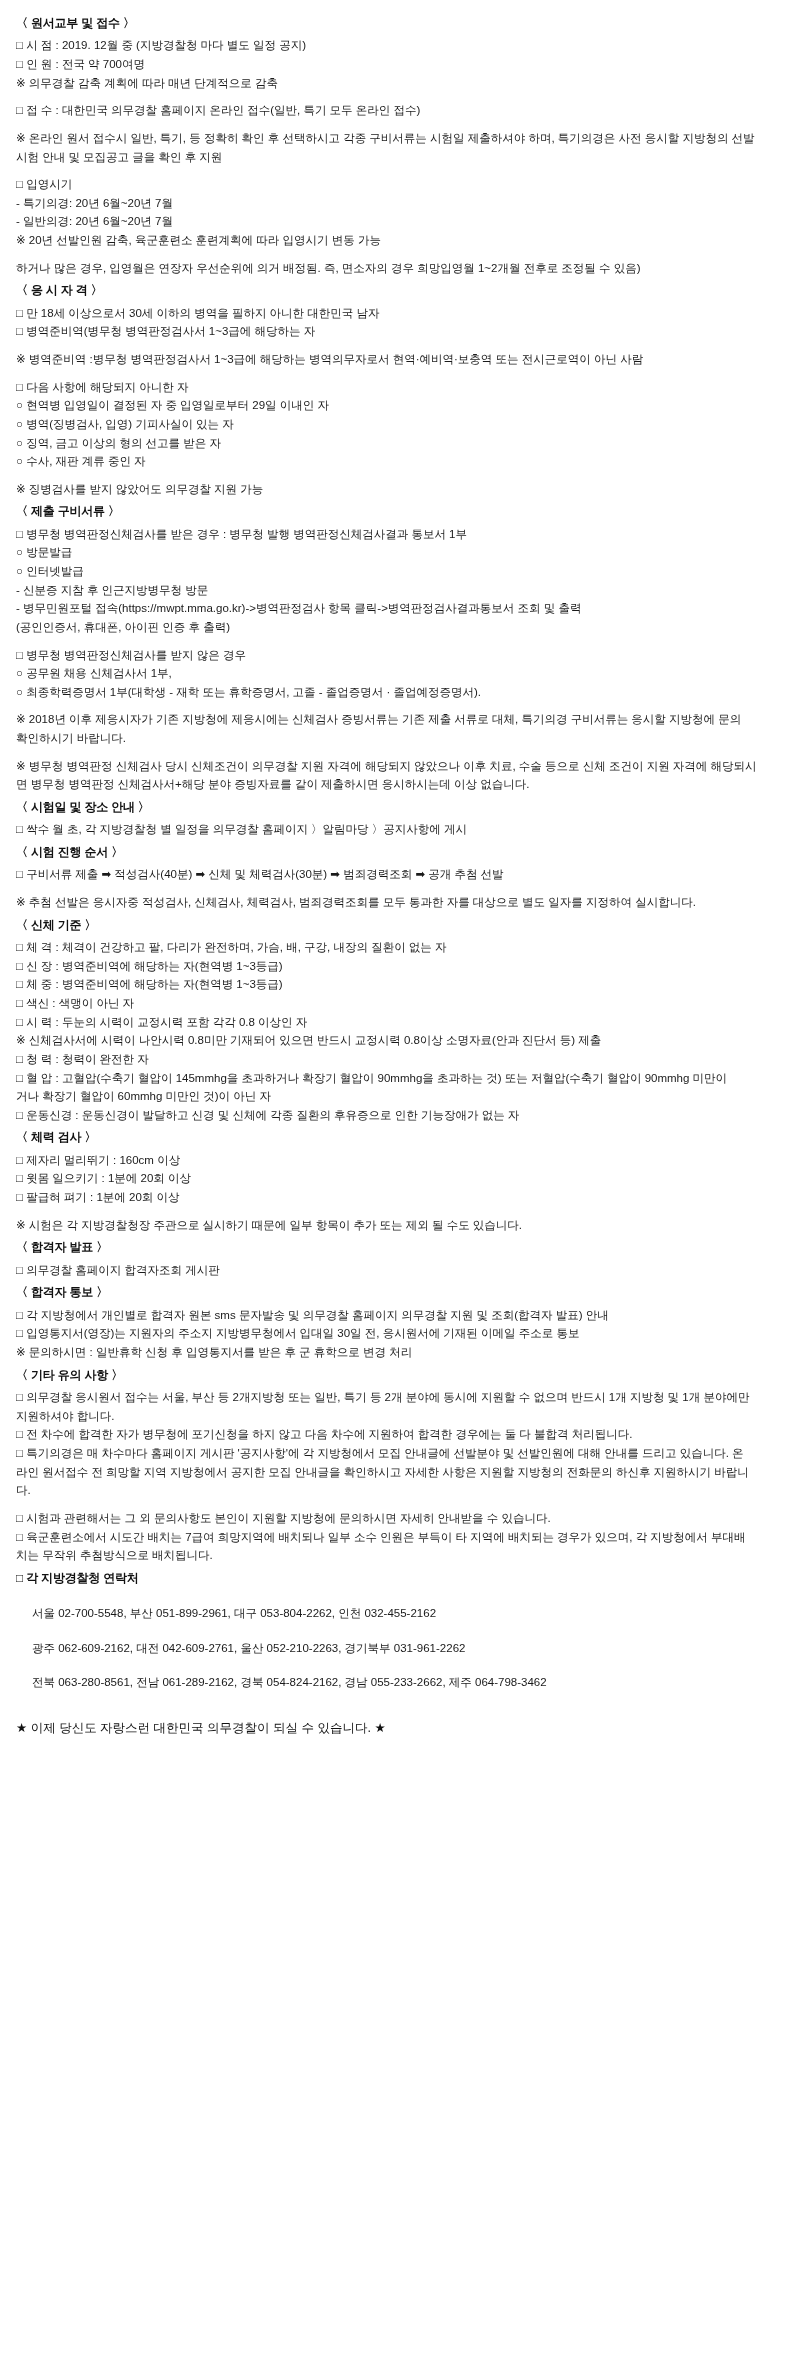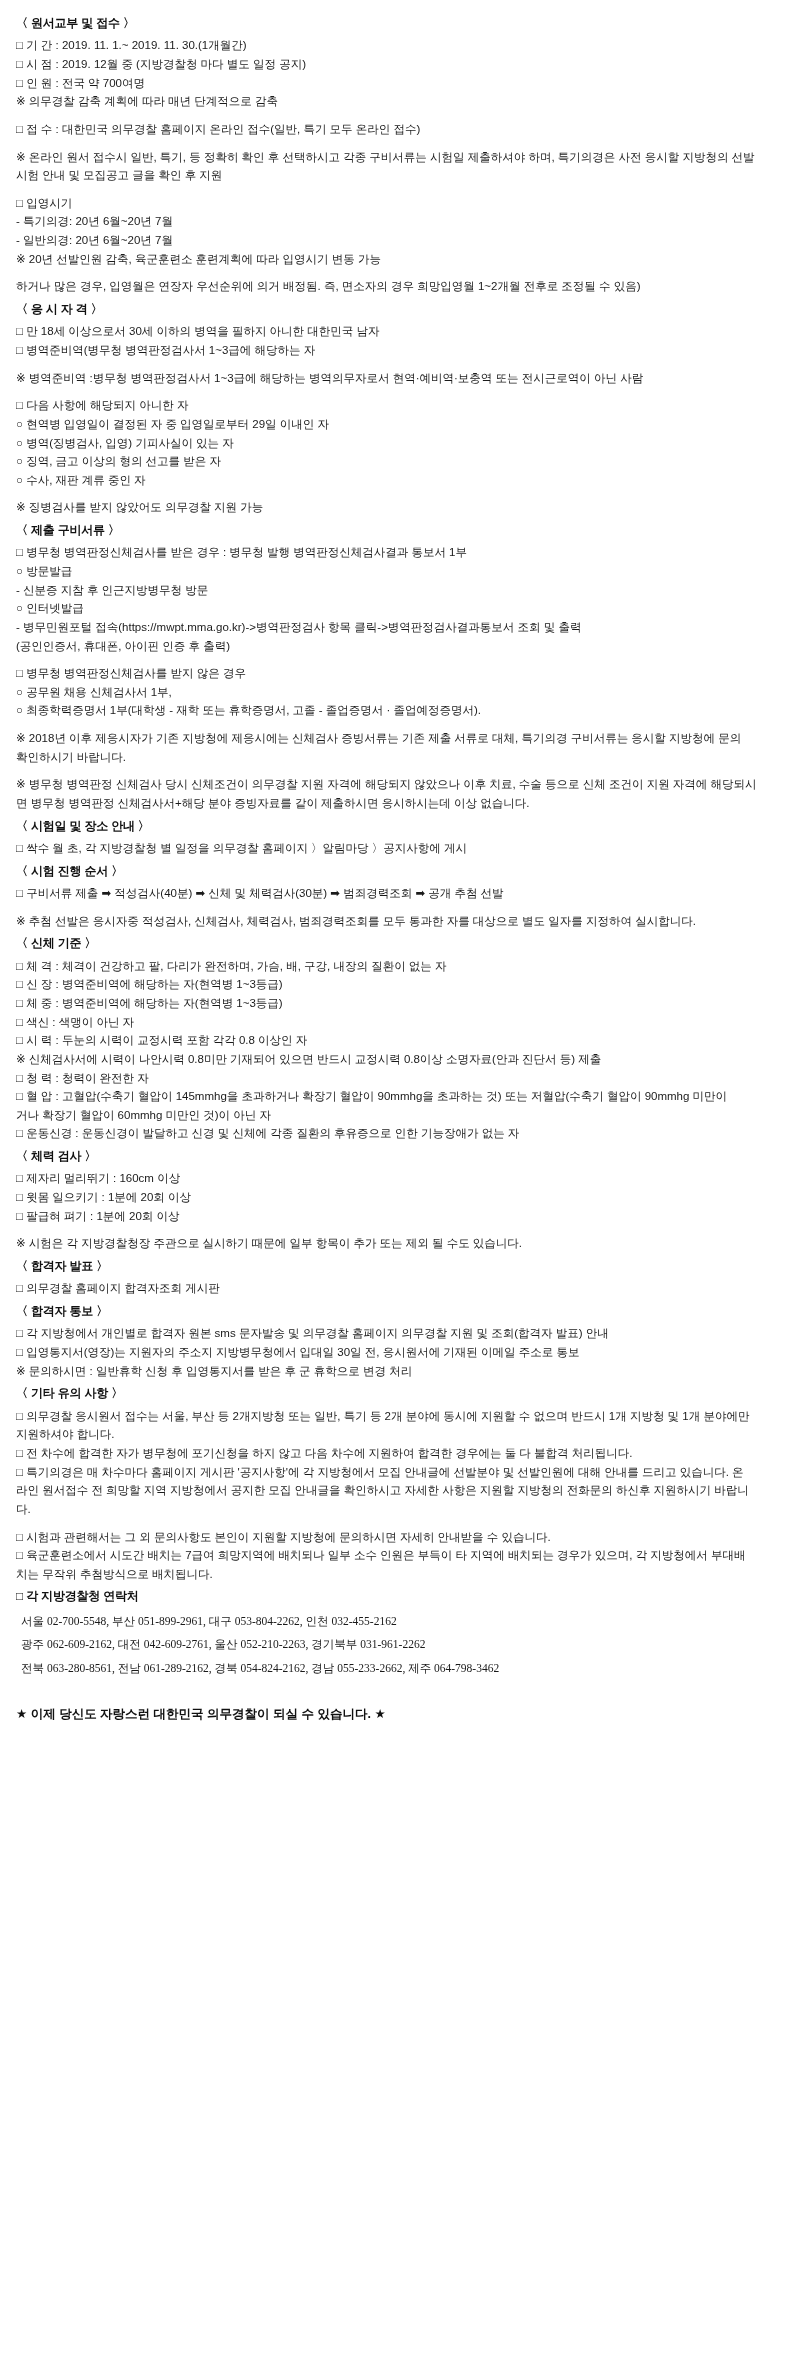--- a/index.html
+++ b/index.html
@@ -35,38 +35,36 @@
   .ln {
     margin: 0;
     padding: 0 0 0 0;
     white-space: pre-wrap;
     word-break: break-all;
   }
   .gap {
     height: 9px;
   }
   .contact-block .ln {
-    margin: 5px;
-    font-family: Liberation Serif, serif;
+    margin: 16px;
   }
   .footer-star {
     margin-top: 26px;
-    font-weight: bold;
+    font-weight: normal;
     font-size: 12.5px;
     color: #111;
   }
 </style>
 </head>
 <body>
 
 <div class="page">
 
   <div class="sec">
     <div class="sec-title">〈 원서교부 및 접수 〉</div>
-    <div class="ln">□ 기 간 : 2019. 11. 1.~ 2019. 11. 30.(1개월간)</div>
     <div class="ln">□ 시 점 : 2019. 12월 중 (지방경찰청 마다 별도 일정 공지)</div>
     <div class="ln">□ 인 원 : 전국 약 700여명</div>
     <div class="ln">※ 의무경찰 감축 계획에 따라 매년 단계적으로 감축</div>
     <div class="gap"></div>
     <div class="ln">□ 접 수 : 대한민국 의무경찰 홈페이지 온라인 접수(일반, 특기 모두 온라인 접수)</div>
     <div class="gap"></div>
     <div class="ln">※ 온라인 원서 접수시 일반, 특기, 등 정확히 확인 후 선택하시고 각종 구비서류는 시험일 제출하셔야 하며, 특기의경은 사전 응시할 지방청의 선발</div>
     <div class="ln">시험 안내 및 모집공고 글을 확인 후 지원</div>
     <div class="gap"></div>
     <div class="ln">□ 입영시기</div>
@@ -90,22 +88,22 @@
     <div class="ln">○ 징역, 금고 이상의 형의 선고를 받은 자</div>
     <div class="ln">○ 수사, 재판 계류 중인 자</div>
     <div class="gap"></div>
     <div class="ln">※ 징병검사를 받지 않았어도 의무경찰 지원 가능</div>
   </div>
 
   <div class="sec">
     <div class="sec-title">〈 제출 구비서류 〉</div>
     <div class="ln">□ 병무청 병역판정신체검사를 받은 경우 : 병무청 발행 병역판정신체검사결과 통보서 1부</div>
     <div class="ln">○ 방문발급</div>
+    <div class="ln">○ 인터넷발급</div>
     <div class="ln">- 신분증 지참 후 인근지방병무청 방문</div>
-    <div class="ln">○ 인터넷발급</div>
     <div class="ln">- 병무민원포털 접속(https://mwpt.mma.go.kr)-&gt;병역판정검사 항목 클릭-&gt;병역판정검사결과통보서 조회 및 출력</div>
     <div class="ln">(공인인증서, 휴대폰, 아이핀 인증 후 출력)</div>
     <div class="gap"></div>
     <div class="ln">□ 병무청 병역판정신체검사를 받지 않은 경우</div>
     <div class="ln">○ 공무원 채용 신체검사서 1부,</div>
     <div class="ln">○ 최종학력증명서 1부(대학생 - 재학 또는 휴학증명서, 고졸 - 졸업증명서 · 졸업예정증명서).</div>
     <div class="gap"></div>
     <div class="ln">※ 2018년 이후 제응시자가 기존 지방청에 제응시에는 신체검사 증빙서류는 기존 제출 서류로 대체, 특기의경 구비서류는 응시할 지방청에 문의</div>
     <div class="ln">확인하시기 바랍니다.</div>
     <div class="gap"></div>

